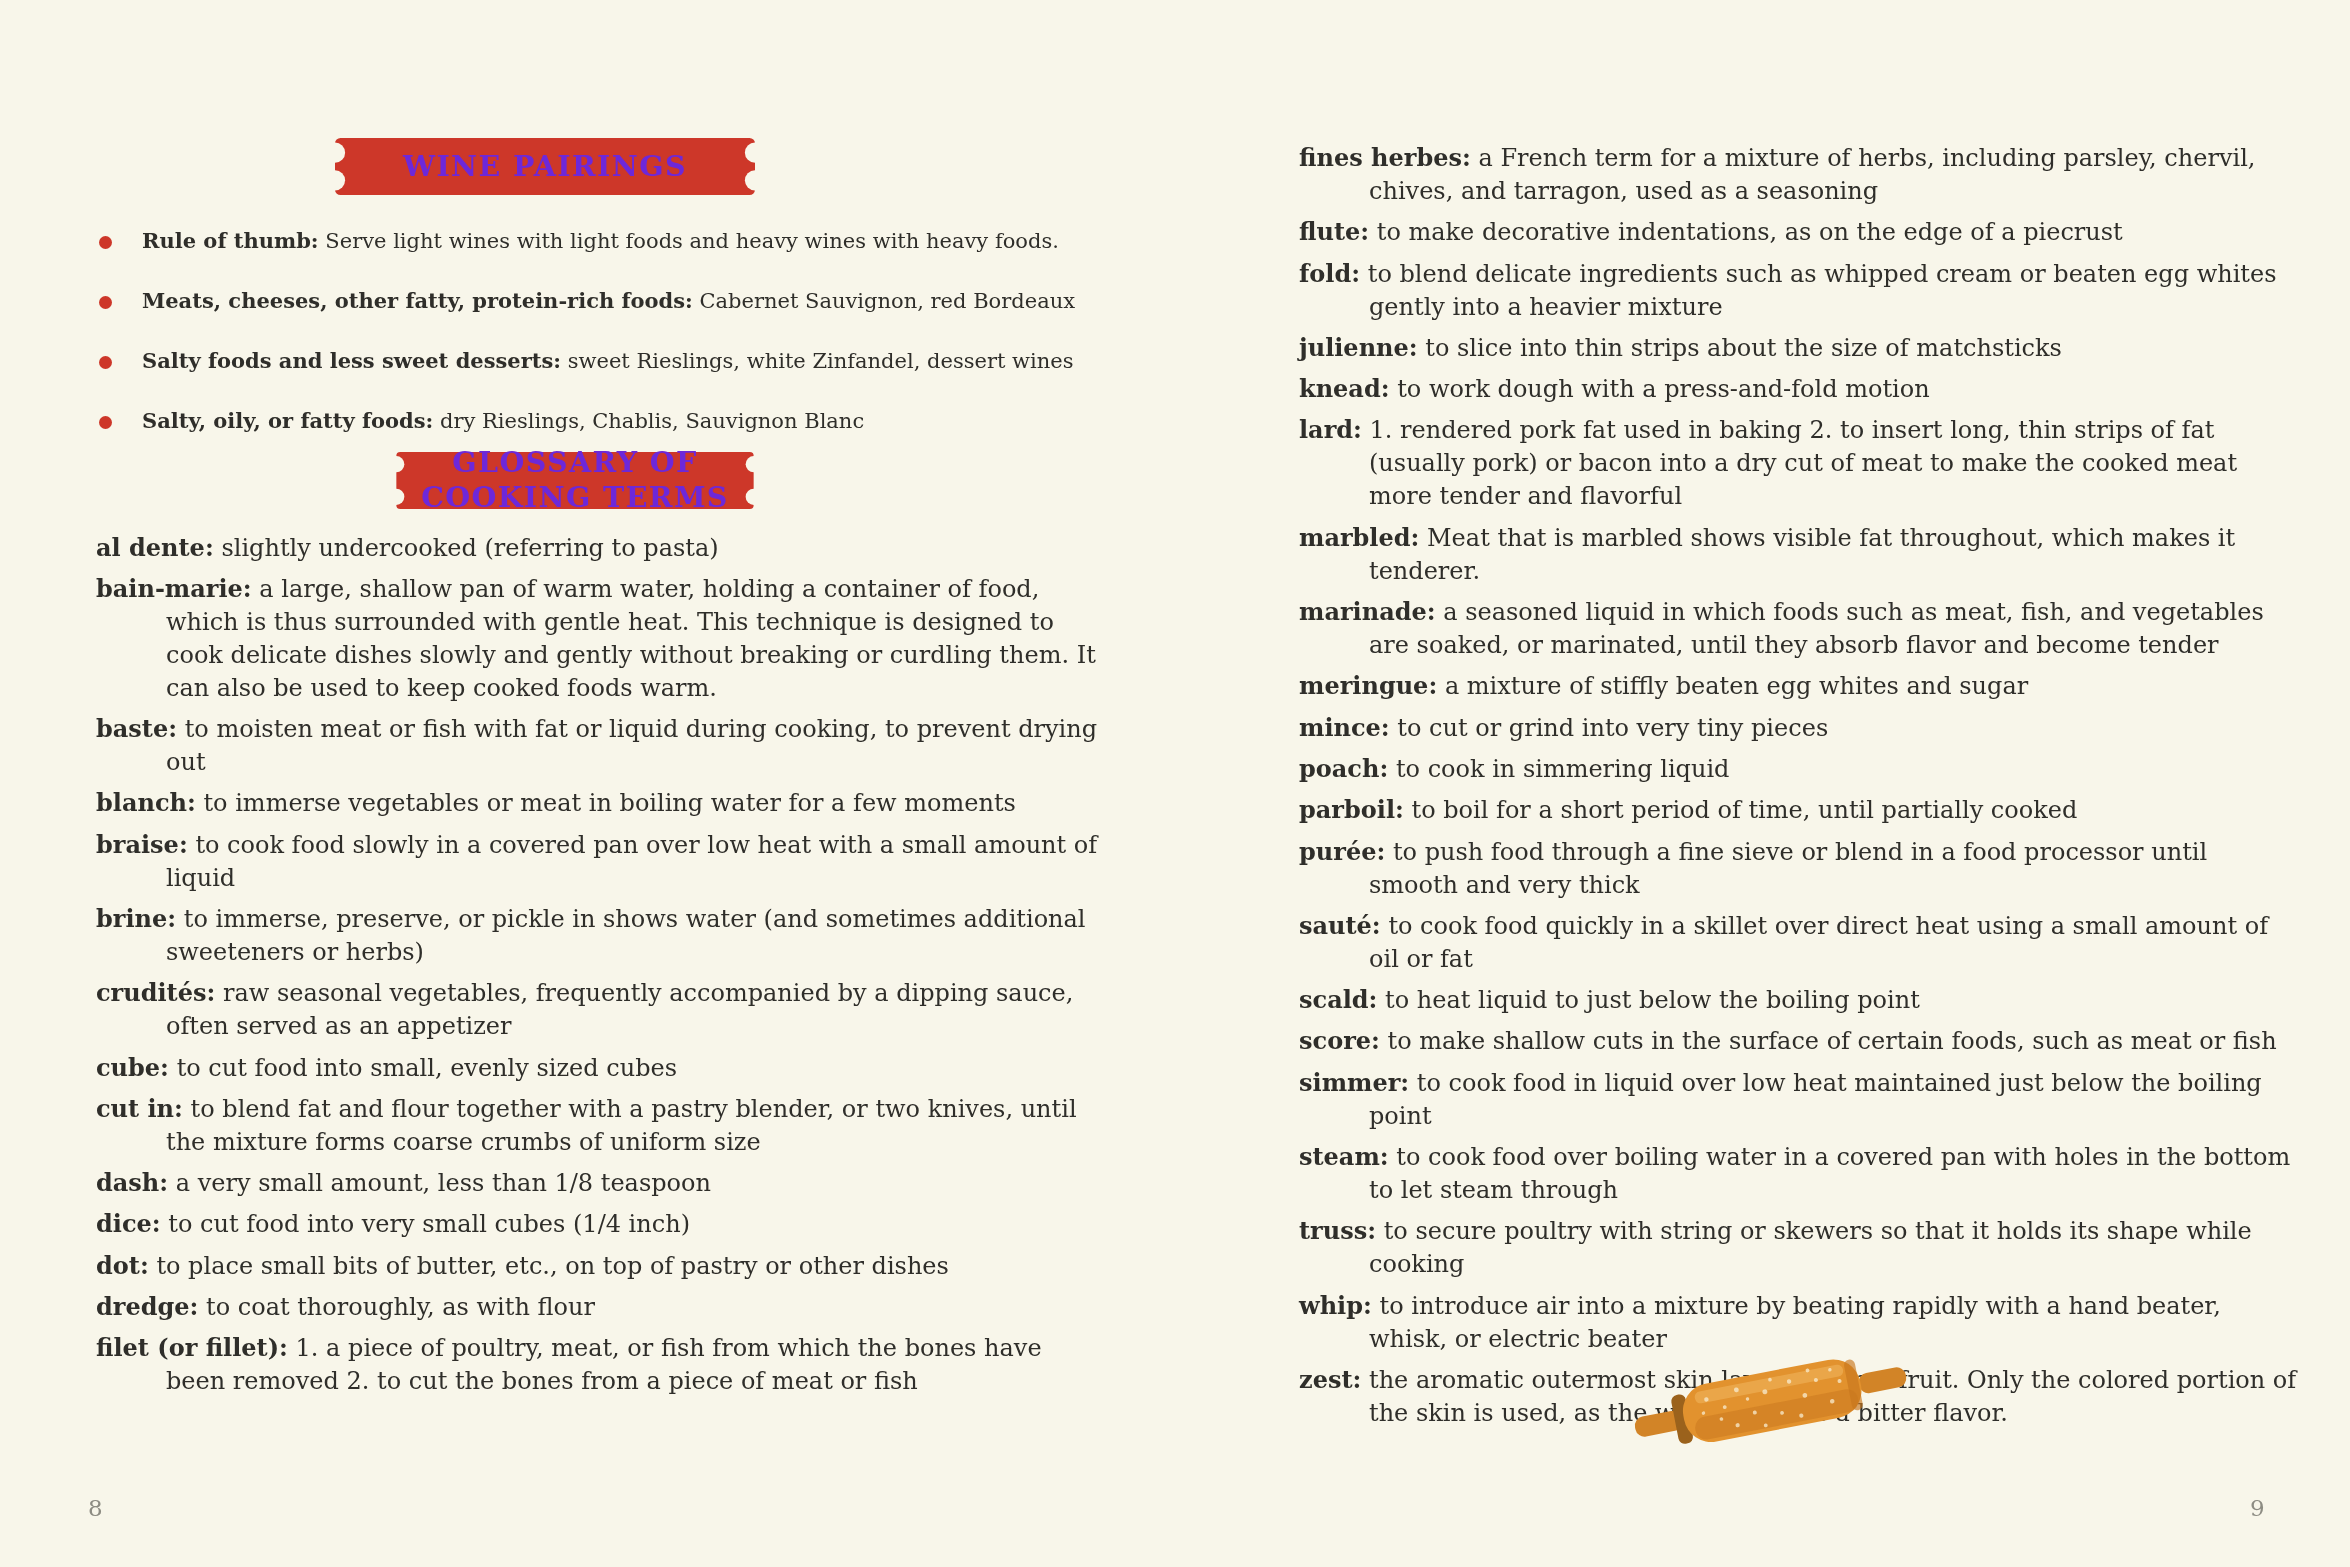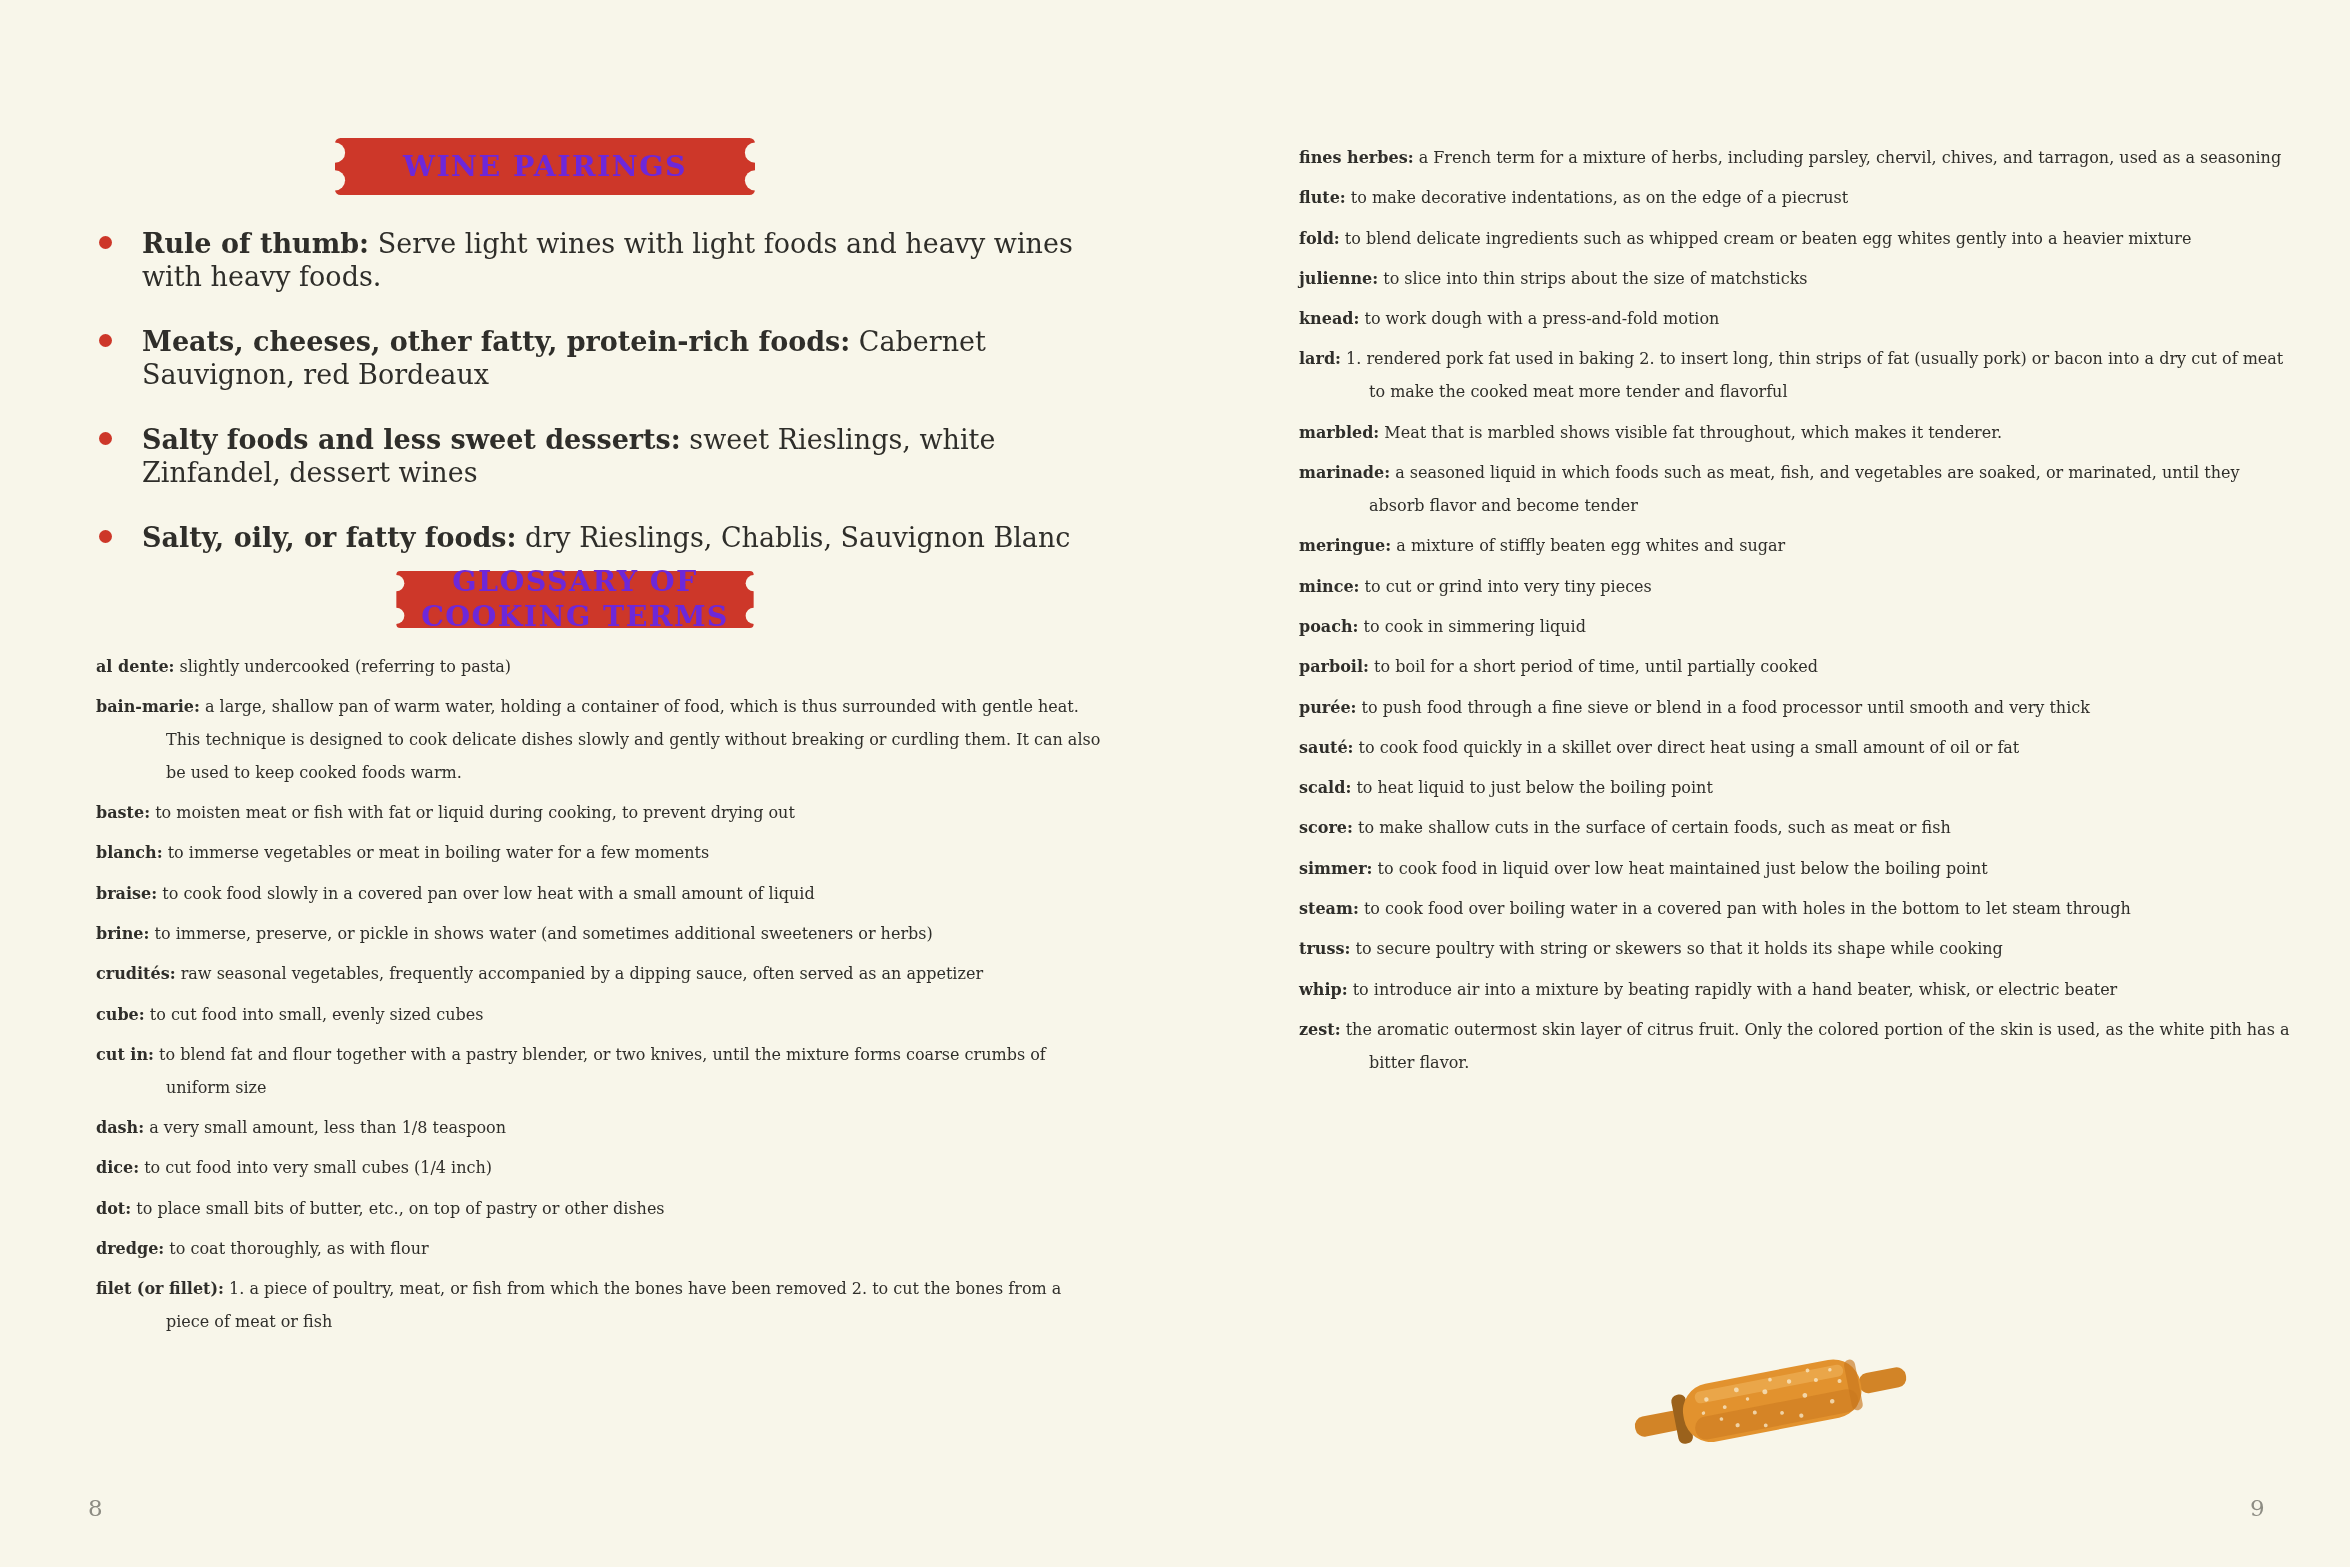--- a/index.html
+++ b/index.html
@@ -16,27 +16,27 @@
   .banner{position:relative;}
   .banner svg.plaque{position:absolute;left:0;top:0;width:100%;height:100%;display:block;}
   .banner-wine{width:420px;height:57px;margin-left:239px;}
   .banner-glossary{width:484px;height:57px;margin-left:237px;margin-top:16.5px;}
   .banner-label{
     position:absolute;inset:0;display:flex;flex-direction:column;align-items:center;justify-content:center;
     color:#6d28d9;font-weight:bold;font-size:28.5px;line-height:35px;letter-spacing:1.4px;text-align:center;
   }
   
   .bullets{list-style:none;margin:24px 0 0 0;padding:0;}
-  .bullets li{position:relative;padding-left:46px;margin-bottom:13px;font-size:27px;line-height:33px;margin-top:32px;}
+  .bullets li{position:relative;padding-left:46px;margin-bottom:13px;font-size:21px;line-height:28px;margin-top:32px;}
   .bullets .dot{position:absolute;left:2.8px;top:9.2px;width:13px;height:13px;border-radius:50%;background:var(--red,#cd3729);}
   .bullets b{font-weight:bold;}
   
   .entries{margin-top:22px;}
   .page-right .entries{margin-top:0;}
-  .entry{margin:0 0 7.3px 0;font-size:16px;line-height:33px;padding-left:70px;text-indent:-70px;}
+  .entry{margin:0 0 7.3px 0;font-size:24px;line-height:33px;padding-left:70px;text-indent:-70px;}
   .entry .term{font-weight:bold;}
   
   .page-number{position:absolute;font-size:23px;color:var(--pagenum,#8d8c83);}
   .pn-left{left:88px;top:1495px;}
   .pn-right{left:2250px;top:1495px;}
   
   .illustration{position:absolute;left:1624px;top:1330px;width:296px;height:149px;}
   .illustration svg{width:100%;height:100%;display:block;}
 </style>
 </head>

